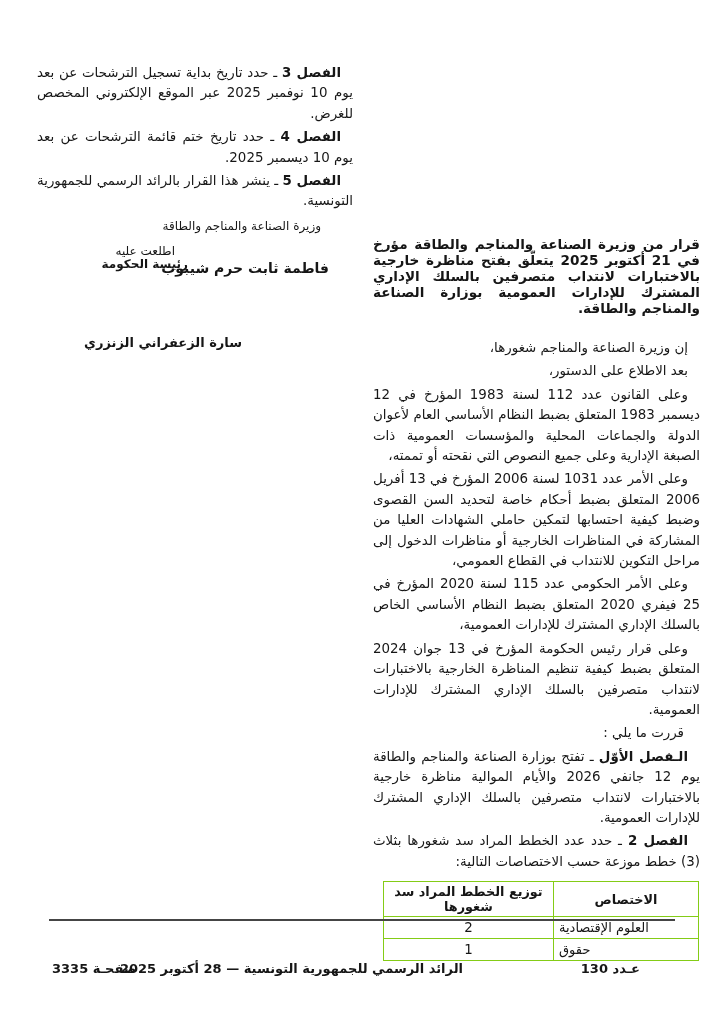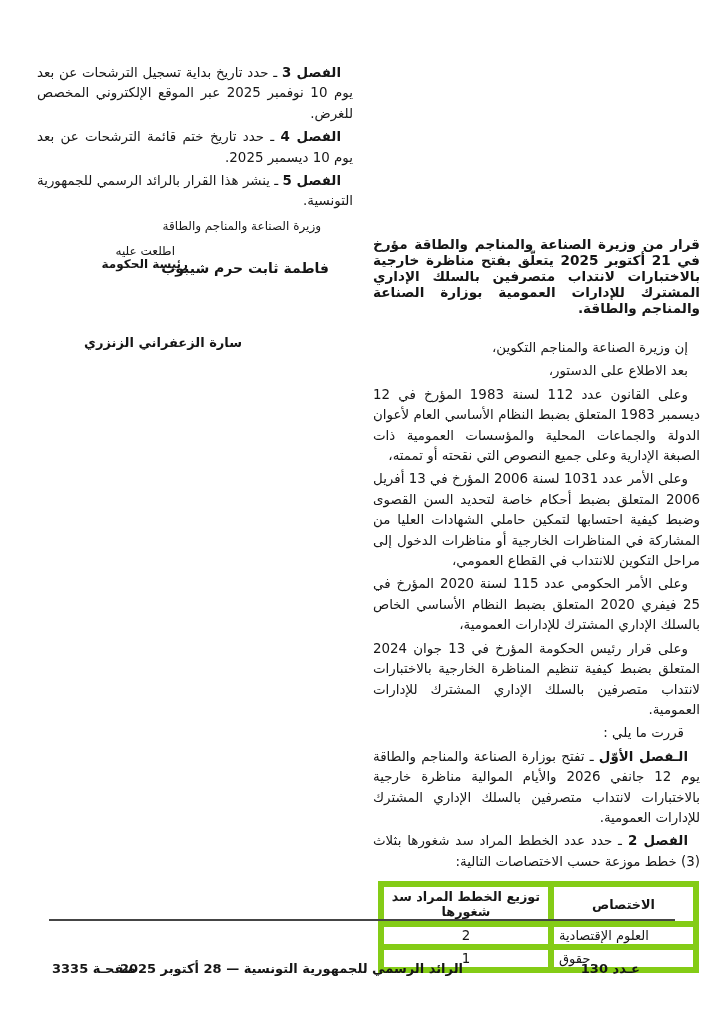--- a/index.html
+++ b/index.html
@@ -55,21 +55,21 @@
   .sig-minister-name  { top: 27px; right: 24px; font-weight: bold; font-size: 14px; margin-top: 17px; }
   .sig-pm-title       { top: 41px; right: 165px; font-weight: bold; }
   .sig-pm-name        { top: 75px; right: 111px; font-weight: bold; font-size: 13px; margin-top: 44px; }
 
   .spec-table {
     border-collapse: collapse;
     table-layout: fixed;
     width: 315px;
     margin: 9px 1px 0 0;
   }
-  .spec-table th, .spec-table td { border: 6px solid #84cc16; }
+  .spec-table th, .spec-table td { border: 1px solid #84cc16; }
   .spec-table th {
     font-weight: bold;
     font-size: 12.8px;
     height: 27px;
     text-align: center;
     padding: 2px 4px;
   }
   .spec-table td { height: 22px; font-size: 13px; padding: 1px 5px; }
   td.spec-cell  { text-align: left; }
   td.count-cell { text-align: center; font-size: 13.4px; }
@@ -105,21 +105,21 @@
       <span class="sig-minister-title">وزيرة الصناعة والمناجم والطاقة</span>
       <span class="sig-seen">اطلعت عليه</span>
       <span class="sig-minister-name">فاطمة ثابت حرم شيبوب</span>
       <span class="sig-pm-title">رئيسة الحكومة</span>
       <span class="sig-pm-name">سارة الزعفراني الزنزري</span>
     </div>
   </div>
 
   <div class="col col-right">
     <p class="decree-title">قرار من وزيرة الصناعة والمناجم والطاقة مؤرخ في 21 أكتوبر 2025 يتعلّق بفتح مناظرة خارجية بالاختبارات لانتداب متصرفين بالسلك الإداري المشترك للإدارات العمومية بوزارة الصناعة والمناجم والطاقة.</p>
-    <p class="para">إن وزيرة الصناعة والمناجم التكوين،</p>
+    <p class="para">إن وزيرة الصناعة والمناجم شغورها،</p>
     <p class="para">بعد الاطلاع على الدستور،</p>
     <p class="para">وعلى القانون عدد 112 لسنة 1983 المؤرخ في 12 ديسمبر 1983 المتعلق بضبط النظام الأساسي العام لأعوان الدولة والجماعات المحلية والمؤسسات العمومية ذات الصبغة الإدارية وعلى جميع النصوص التي نقحته أو تممته،</p>
     <p class="para">وعلى الأمر عدد 1031 لسنة 2006 المؤرخ في 13 أفريل 2006 المتعلق بضبط أحكام خاصة لتحديد السن القصوى وضبط كيفية احتسابها لتمكين حاملي الشهادات العليا من المشاركة في المناظرات الخارجية أو مناظرات الدخول إلى مراحل التكوين للانتداب في القطاع العمومي،</p>
     <p class="para">وعلى الأمر الحكومي عدد 115 لسنة 2020 المؤرخ في 25 فيفري 2020 المتعلق بضبط النظام الأساسي الخاص بالسلك الإداري المشترك للإدارات العمومية،</p>
     <p class="para">وعلى قرار رئيس الحكومة المؤرخ في 13 جوان 2024 المتعلق بضبط كيفية تنظيم المناظرة الخارجية بالاختبارات لانتداب متصرفين بالسلك الإداري المشترك للإدارات العمومية.</p>
     <p class="para decision-intro">قررت ما يلي :</p>
     <p class="para"><b class="article-label">الـفصل الأوّل</b> <span>ـ تفتح بوزارة الصناعة والمناجم والطاقة يوم 12 جانفي 2026 والأيام الموالية مناظرة خارجية بالاختبارات لانتداب متصرفين بالسلك الإداري المشترك للإدارات العمومية.</span></p>
     <p class="para"><b class="article-label">الفصل 2</b> <span>ـ حدد عدد الخطط المراد سد شغورها بثلاث (3) خطط موزعة حسب الاختصاصات التالية:</span></p>
 
     <table class="spec-table">

